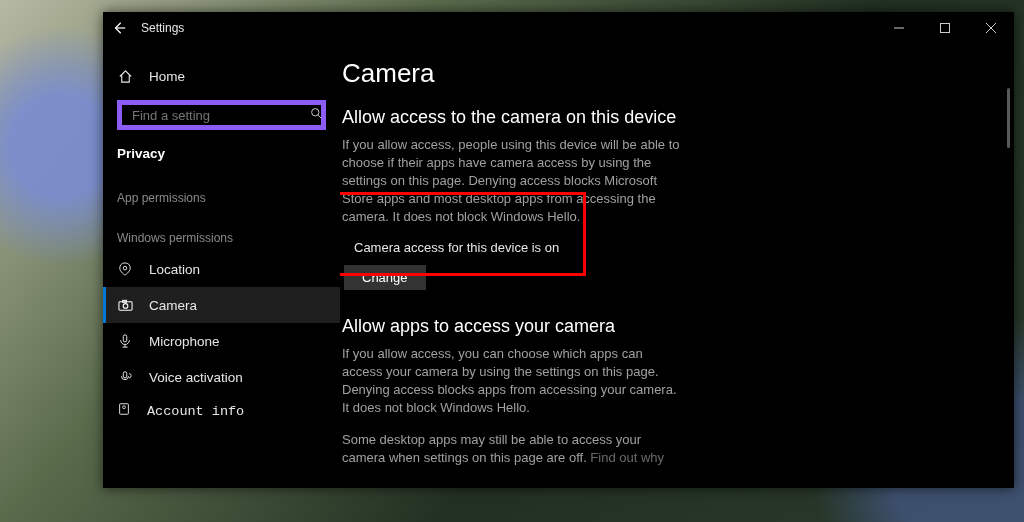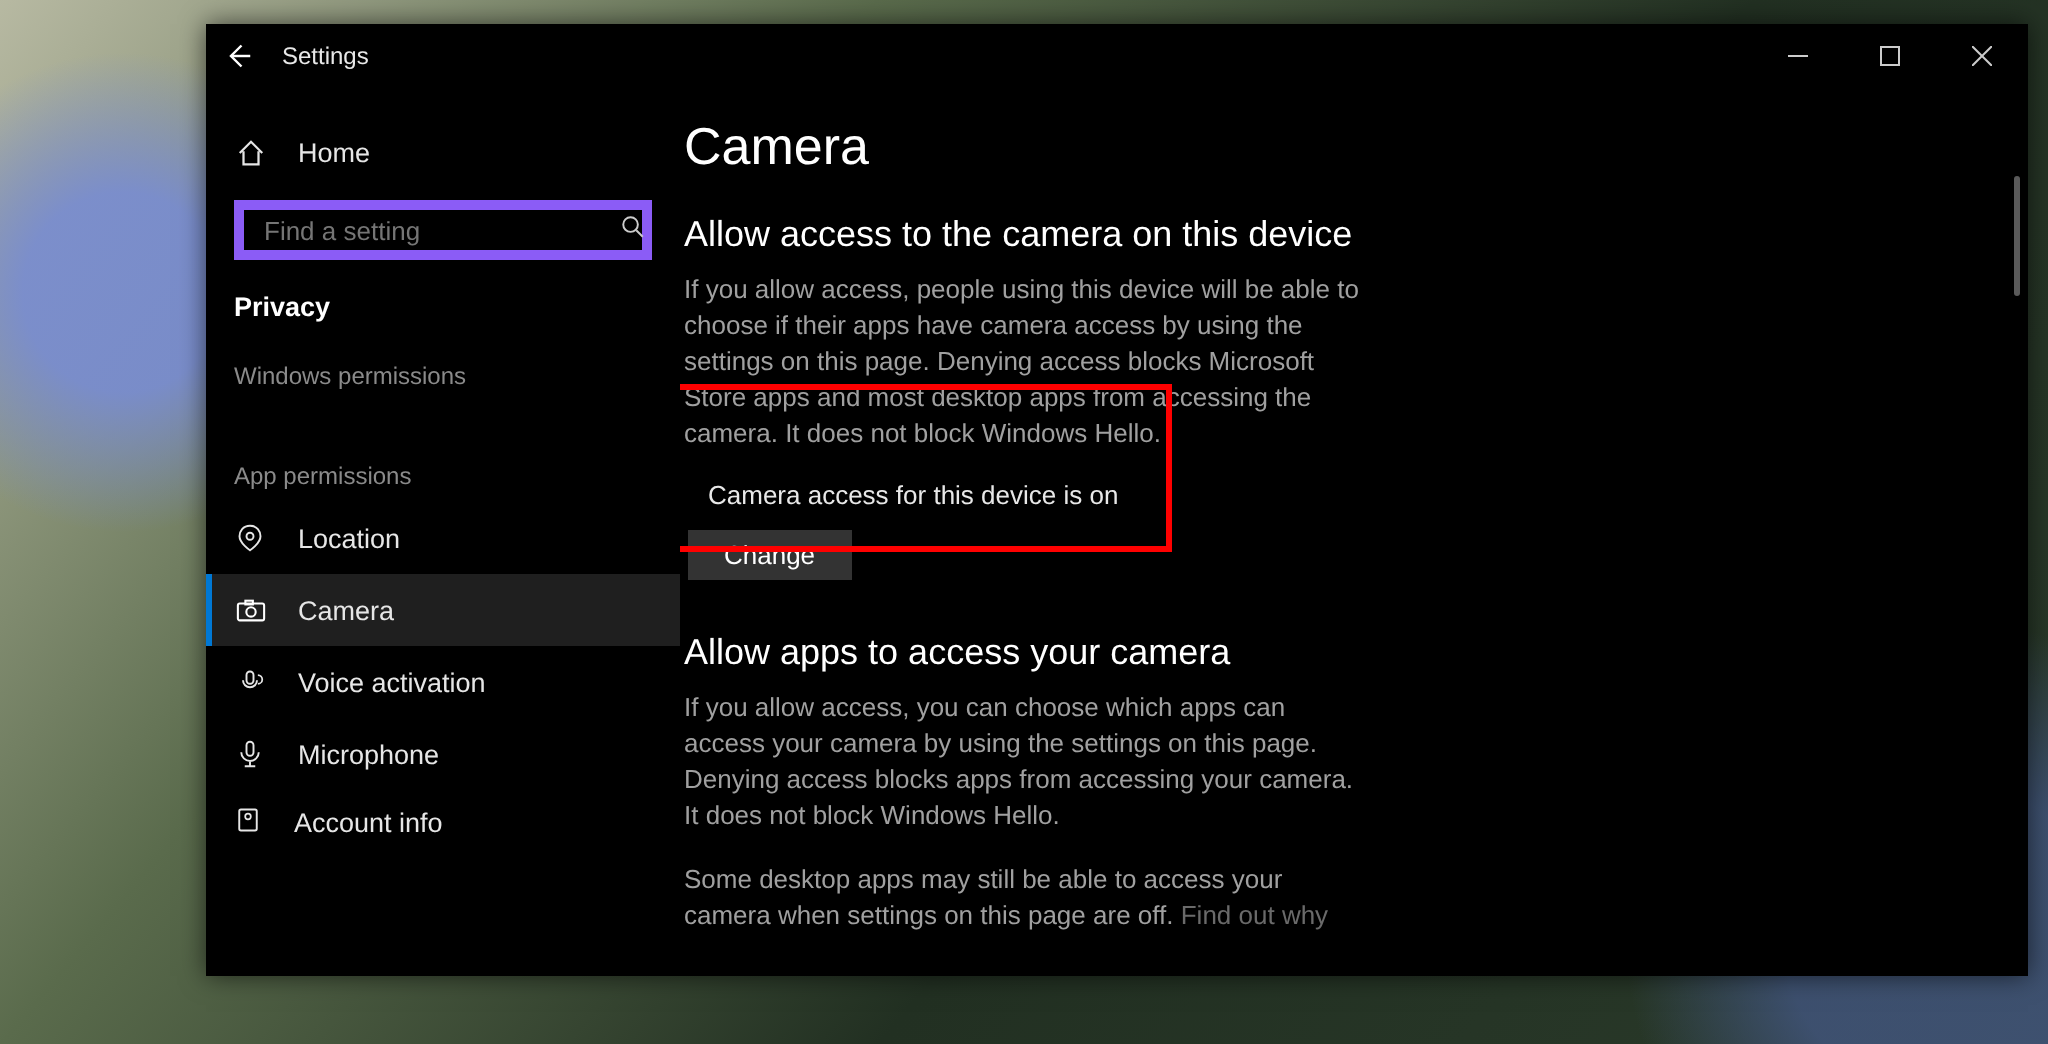--- a/index.html
+++ b/index.html
@@ -114,20 +114,21 @@
   .privacy-label {
     padding: 12px 14px 0 14px;
     font-size: 13.5px;
     font-weight: 600;
     color: #fff;
   }
   .cut-row {
     display:flex; align-items:center; gap:16px;
     padding-left:14px; height:20px; font-size:13.5px; color:#e6e6e6;
     overflow:hidden;
+    font-family:Liberation Mono, monospace;
   }
   
   .h1 {
     font-size: 26px;
     font-weight: 300;
     margin: 0 0 18px 0;
     color: #fff;
   }
   .h2 {
     font-size: 18px;
@@ -241,23 +242,23 @@
           <span class="mag">
             <svg width="13" height="13" viewBox="0 0 16 16">
                 <circle cx="6.5" cy="6.5" r="4.5" stroke="#ccc" stroke-width="1.2" fill="none"></circle>
                 <line x1="10" y1="10" x2="14" y2="14" stroke="#ccc" stroke-width="1.2"></line>
               </svg>
           </span>
         </div>
 
         <div class="privacy-label">Privacy</div>
 
+        <div class="group-label" style="padding-top:30px">App permissions</div>
+
         <div class="group-label">Windows permissions</div>
-
-        <div class="group-label" style="padding-top:30px">App permissions</div>
 
         <div class="nav-row">
           <span class="ic">
             <svg width="14" height="14" viewBox="0 0 16 16">
                 <path d="M8 1 C4 1 2 4 2 7 C2 11 8 15 8 15 C8 15 14 11 14 7 C14 4 12 1 8 1 Z" stroke="#e6e6e6" stroke-width="1.1" fill="none"></path>
                 <circle cx="8" cy="7" r="2" stroke="#e6e6e6" stroke-width="1.1" fill="none"></circle>
               </svg>
           </span>
           <span>Location</span>
         </div>
@@ -269,36 +270,36 @@
                 <circle cx="8" cy="8.5" r="2.5" stroke="#fff" stroke-width="1.1" fill="none"></circle>
                 <rect x="5" y="2.5" width="4" height="2" stroke="#fff" stroke-width="1.1" fill="none"></rect>
               </svg>
           </span>
           <span>Camera</span>
         </div>
 
         <div class="nav-row">
           <span class="ic">
             <svg width="14" height="14" viewBox="0 0 16 16">
+                <rect x="6" y="1" width="4" height="8" rx="2" stroke="#e6e6e6" stroke-width="1.1" fill="none"></rect>
+                <path d="M3 7 A5 5 0 0 0 13 7 M8 12 V15 M5 15 H11" stroke="#e6e6e6" stroke-width="1.1" fill="none"></path>
+              </svg>
+          </span>
+          <span>Microphone</span>
+        </div>
+
+        <div class="nav-row">
+          <span class="ic">
+            <svg width="14" height="14" viewBox="0 0 16 16">
                 <rect x="6" y="2" width="4" height="7" rx="2" stroke="#e6e6e6" stroke-width="1.1" fill="none"></rect>
                 <path d="M4 7 A4 4 0 0 0 12 7" stroke="#e6e6e6" stroke-width="1.1" fill="none"></path>
                 <path d="M12.5 4 A1.5 1.5 0 0 1 12.5 9" stroke="#e6e6e6" stroke-width="1" fill="none"></path>
               </svg>
           </span>
           <span>Voice activation</span>
-        </div>
-
-        <div class="nav-row">
-          <span class="ic">
-            <svg width="14" height="14" viewBox="0 0 16 16">
-                <rect x="6" y="1" width="4" height="8" rx="2" stroke="#e6e6e6" stroke-width="1.1" fill="none"></rect>
-                <path d="M3 7 A5 5 0 0 0 13 7 M8 12 V15 M5 15 H11" stroke="#e6e6e6" stroke-width="1.1" fill="none"></path>
-              </svg>
-          </span>
-          <span>Microphone</span>
         </div>
 
 
         <div style="height:6px"></div>
         <div class="cut-row">
           <span class="ic">
             <svg width="14" height="14" viewBox="0 0 16 16">
                 <rect x="3" y="2" width="10" height="12" rx="1" stroke="#e6e6e6" stroke-width="1.1" fill="none"></rect>
                 <circle cx="8" cy="6" r="1.6" stroke="#e6e6e6" stroke-width="1" fill="none"></circle>
               </svg>

